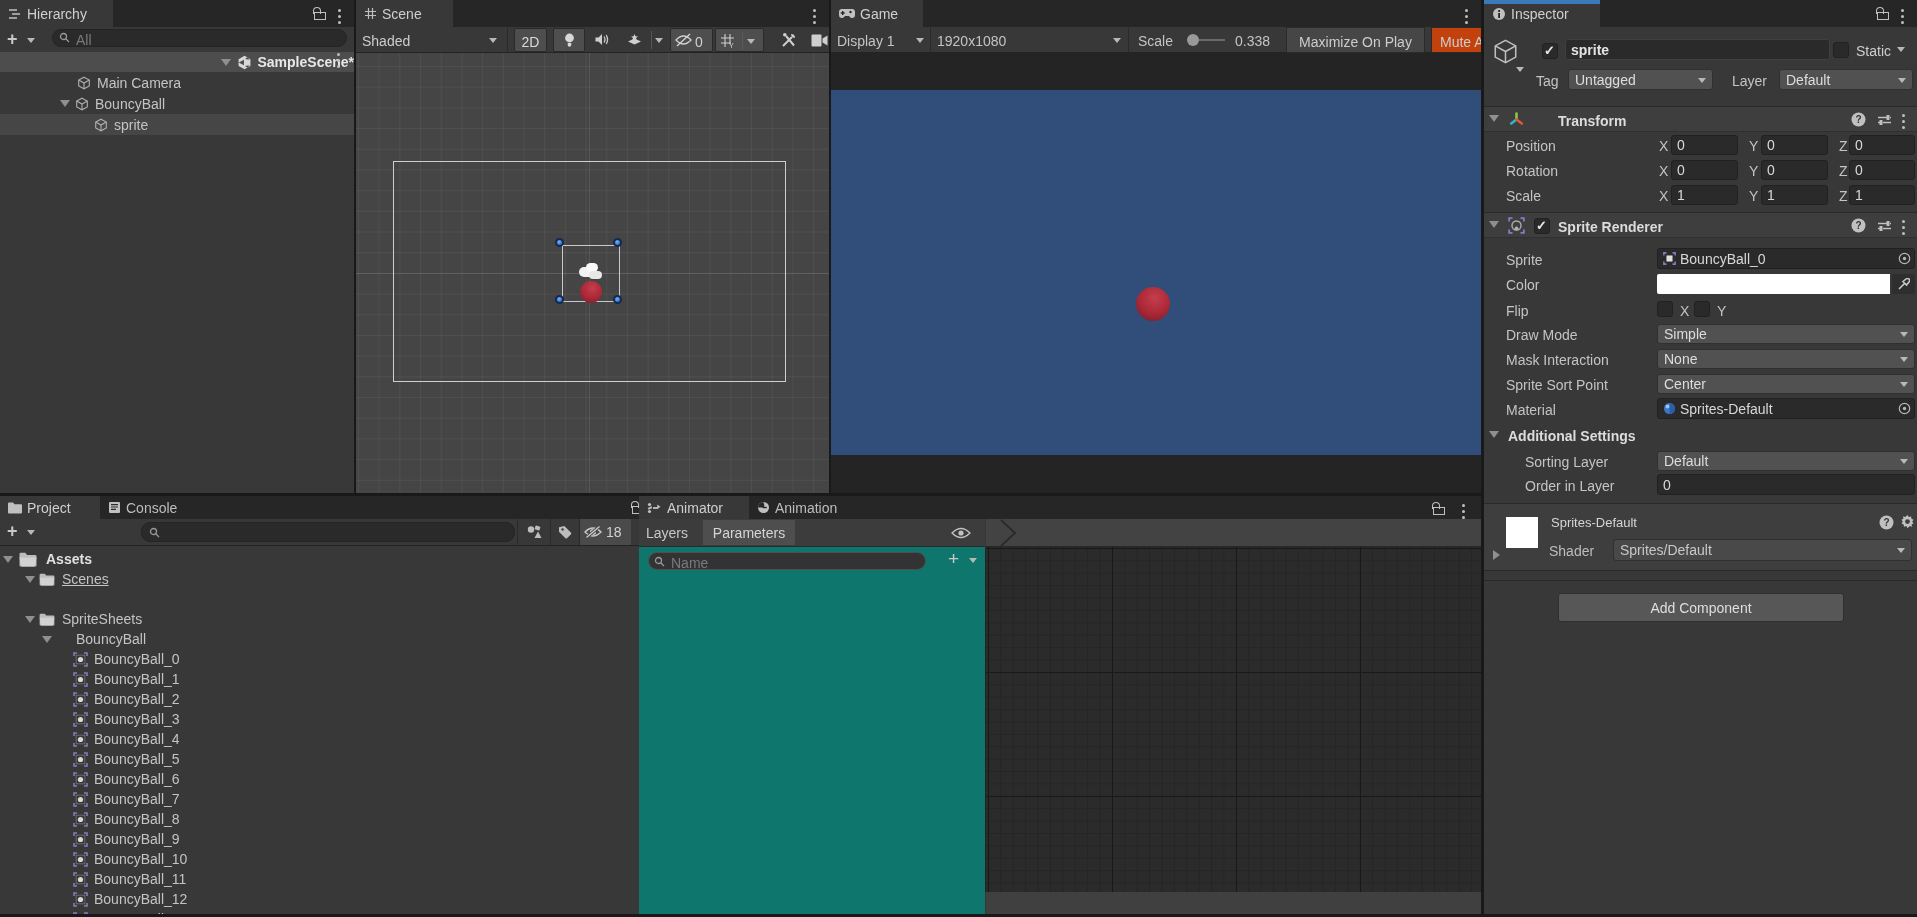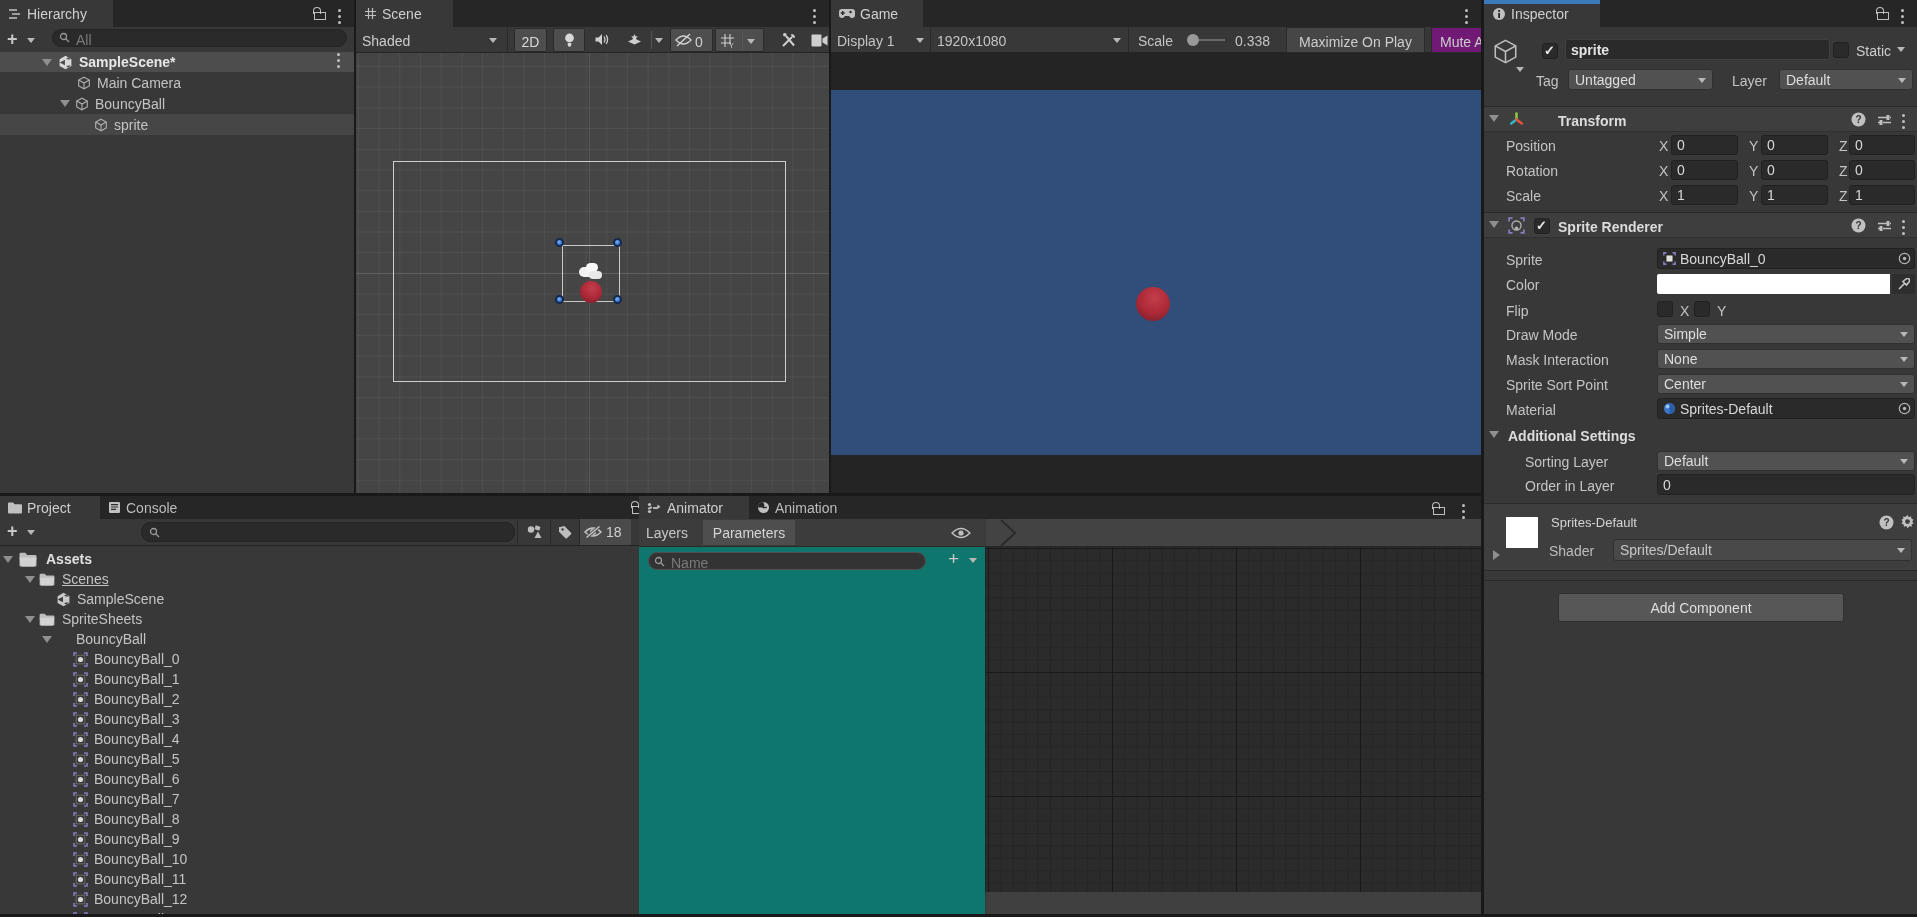--- a/index.html
+++ b/index.html
@@ -59,21 +59,21 @@
     <span class="caret" style="position:absolute; left:27px; top:11px;"></span>
     <div class="srch" style="left:52px; top:2px; width:295px; height:18px;">
       <svg width="12" height="12" viewBox="0 0 12 12" style="position:absolute;left:6px;top:2px;">
           <circle cx="4.5" cy="4.5" r="3" stroke="#9A9A9A" fill="none" stroke-width="1.3"></circle>
           <path d="M7 7l3 3" stroke="#9A9A9A" stroke-width="1.3"></path>
         </svg>
       <span style="position:absolute; left:23px; top:2px; color:#7A7A7A;">All</span>
     </div>
   </div>
   <div id="htree" style="position:absolute; left:0; top:52px; right:0; bottom:0;">
-    <div class="row" style="top:0px; height:20px; background:#4D4D4D;">
+    <div class="row" style="top:0px; height:20px; background:#4D4D4D;justify-content:flex-end;">
       <span class="tri-d" style="margin-left:42px;"></span>
       <svg width="15" height="15" viewBox="0 0 16 16" style="margin-left:6px;">
           <path fill="#D8D8D8" d="M8 0.8 L14.3 4.4 V11.6 L8 15.2 L1.7 11.6 V4.4 Z"></path>
           <g fill="#4D4D4D">
             <path d="M1.9 8 L7.4 5.0 L7.4 11.0 Z"></path>
             <path d="M8.6 4.6 L13.6 4.6 L10.9 2.4 Z" transform="rotate(8 11 4)"></path>
             <path d="M8.6 11.4 L13.6 11.4 L10.9 13.6 Z" transform="rotate(-8 11 12)"></path>
           </g>
         </svg>
       <span style="margin-left:6px; font-weight:bold; color:#E8E8E8;">SampleScene*</span>
@@ -227,21 +227,21 @@
     <span class="caret" style="position:absolute; left:85px; top:11px;"></span>
     <div style="position:absolute; left:99px; top:0; height:26px; border-left:1px solid #2A2A2A;"></div>
     <span style="position:absolute; left:106px; top:6px;">1920x1080</span>
     <span class="caret" style="position:absolute; left:282px; top:11px;"></span>
     <div style="position:absolute; left:297px; top:0; height:26px; border-left:1px solid #2A2A2A;"></div>
     <span style="position:absolute; left:307px; top:6px;">Scale</span>
     <div style="position:absolute; left:368px; top:12px; width:26px; height:2px; background:#6A6A6A;"></div>
     <div style="position:absolute; left:356px; top:7px; width:12px; height:12px; border-radius:50%; background:#999;"></div>
     <span style="position:absolute; left:404px; top:6px;">0.338</span>
     <div style="position:absolute; left:455px; top:0px; width:139px; height:26px; background:#464646; border:1px solid #2A2A2A; color:#CDCDCD; text-align:center; padding-top:6px;">Maximize On Play</div>
-    <div style="position:absolute; left:600px; top:0px; width:55px; height:26px; background:#701a75; border:1px solid #2A2A2A; color:#CDCDCD; padding:6px 0 0 8px;">Mute A</div>
+    <div style="position:absolute; left:600px; top:0px; width:55px; height:26px; background:#c2410c; border:1px solid #2A2A2A; color:#CDCDCD; padding:6px 0 0 8px;">Mute A</div>
   </div>
   <div id="gameview" style="position:absolute; left:0; top:53px; right:0; bottom:0; background:#242424;">
     <div style="position:absolute; left:0px; top:37px; width:650px; height:365px; background:#314D79;">
       <div style="position:absolute; left:305px; top:197px; width:34px; height:34px; border-radius:50%; background:radial-gradient(circle at 55% 32%, #c43e4c 0%, #ad2938 50%, #701c29 100%);"></div>
     </div>
   </div>
 </div>
 
 <div class="panel" id="insp" style="left:1484px; top:0; width:433px; height:914px;">
   <div class="tabbar"></div>
@@ -507,31 +507,20 @@
       <span style="margin-left:9px; font-weight:bold; color:#E0E0E0;">Assets</span>
     </div>
     <div class="row" style="top:20px; height:20px;">
       <span class="tri-d" style="margin-left:25px;"></span>
       <svg width="16" height="13" viewBox="0 0 18 15" style="margin-left:4px;">
           <path d="M0.5 2 a1.2 1.2 0 0 1 1.2-1.2 h4.6 l1.8 2.2 h8.2 a1.2 1.2 0 0 1 1.2 1.2 v9 a1.2 1.2 0 0 1 -1.2 1.2 h-14.6 a1.2 1.2 0 0 1 -1.2-1.2z" fill="#BDBDBD"></path>
           <path d="M0.5 5.5 h17 l-1.5 8 a1.2 1.2 0 0 1 -1.2 1 h-11.6 a1.2 1.2 0 0 1 -1.2-1z" fill="#D2D2D2"></path>
         </svg>
       <span style="margin-left:7px;text-decoration:underline;">Scenes</span>
     </div>
-    <div class="row" style="top:40px; height:20px;">
-      <svg width="15" height="15" viewBox="0 0 16 16" style="margin-left:56px;">
-          <path fill="#C8C8C8" d="M8 0.8 L14.3 4.4 V11.6 L8 15.2 L1.7 11.6 V4.4 Z"></path>
-          <g fill="#383838">
-            <path d="M1.9 8 L7.4 5.0 L7.4 11.0 Z"></path>
-            <path d="M8.6 4.6 L13.6 4.6 L10.9 2.4 Z" transform="rotate(8 11 4)"></path>
-            <path d="M8.6 11.4 L13.6 11.4 L10.9 13.6 Z" transform="rotate(-8 11 12)"></path>
-          </g>
-        </svg>
-      <span style="margin-left:6px;">SampleScene</span>
-    </div>
     <div class="row" style="top:60px; height:20px;">
       <span class="tri-d" style="margin-left:25px;"></span>
       <svg width="16" height="13" viewBox="0 0 18 15" style="margin-left:4px;">
           <path d="M0.5 2 a1.2 1.2 0 0 1 1.2-1.2 h4.6 l1.8 2.2 h8.2 a1.2 1.2 0 0 1 1.2 1.2 v9 a1.2 1.2 0 0 1 -1.2 1.2 h-14.6 a1.2 1.2 0 0 1 -1.2-1.2z" fill="#BDBDBD"></path>
           <path d="M0.5 5.5 h17 l-1.5 8 a1.2 1.2 0 0 1 -1.2 1 h-11.6 a1.2 1.2 0 0 1 -1.2-1z" fill="#D2D2D2"></path>
         </svg>
       <span style="margin-left:7px;">SpriteSheets</span>
     </div>
     <div class="row" style="top:80px; height:20px;">
       <span class="tri-d" style="margin-left:42px;"></span>

